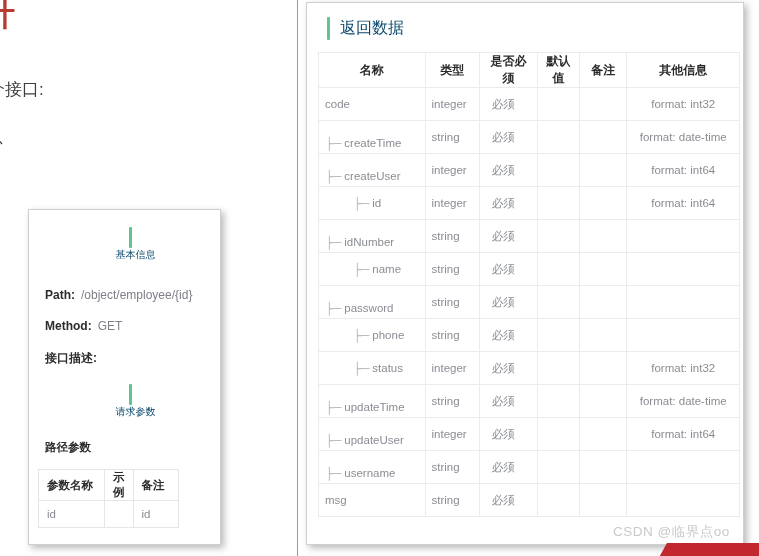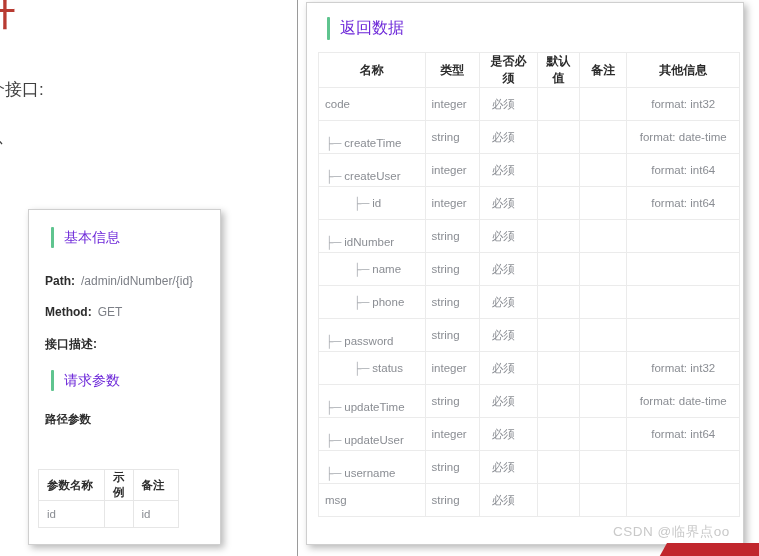--- a/index.html
+++ b/index.html
@@ -57,42 +57,43 @@
     position: absolute;
     background: #ffffff;
     border: 1px solid #cfcfcf;
     box-shadow: 3px 3px 7px rgba(0,0,0,0.28);
     box-sizing: border-box;
   }
   .card-title {
     display: flex;
     align-items: center;
     font-size: 16px;
-    color: #6d28d9;
+    color: #0c4a6e;
     font-weight: 400;
     padding-left: 8px;
   }
   .accent-bar {
     display: inline-block;
     width: 3px;
     border-radius: 1px;
     background: #5fc48f;
     margin-right: 10px;
   }
 
   
   #basic-card {
     left: 28px;
     top: 209px;
     width: 193px;
     height: 336px;
   }
   #basic-card .card-title {
     margin: 17px 0 0 14px;
-    font-size: 14px;
+    font-size: 10px;
+    flex-direction: column;
   }
   #basic-card .card-title .accent-bar { height: 21px; }
 
   .kv-row {
     margin-left: 16px;
     font-size: 12px;
     white-space: nowrap;
   }
   .kv-key {
     font-weight: 700;
@@ -237,21 +238,21 @@
 <div id="page-divider"></div>
 
 <div class="card" id="basic-card">
 
   <div class="card-title">
     <span class="accent-bar"></span>
     <span>基本信息</span>
   </div>
 
   <div class="kv-row" id="row-path">
-    <span class="kv-key">Path:</span><span class="kv-val">/admin/idNumber/{id}</span>
+    <span class="kv-key">Path:</span><span class="kv-val">/object/employee/{id}</span>
   </div>
 
   <div class="kv-row" id="row-method">
     <span class="kv-key">Method:</span><span class="kv-val">GET</span>
   </div>
 
   <div class="kv-row" id="row-desc">
     <span class="kv-key">接口描述:</span><span class="kv-val"></span>
   </div>
 
@@ -341,29 +342,29 @@
       </tr>
       <tr>
         <td class="col-name c1"><span class="tree-indent"></span><span class="tree-branch">├─</span>name</td>
         <td class="col-type c2">string</td>
         <td class="col-req c3">必须</td>
         <td class="c4"></td>
         <td class="c5"></td>
         <td class="col-extra c6"></td>
       </tr>
       <tr>
+        <td class="col-name c1"><span class="tree-indent"></span><span class="tree-branch">├─</span>password</td>
+        <td class="col-type c2">string</td>
+        <td class="col-req c3">必须</td>
+        <td class="c4"></td>
+        <td class="c5"></td>
+        <td class="col-extra c6"></td>
+      </tr>
+      <tr>
         <td class="col-name c1"><span class="tree-indent"></span><span class="tree-branch">├─</span>phone</td>
-        <td class="col-type c2">string</td>
-        <td class="col-req c3">必须</td>
-        <td class="c4"></td>
-        <td class="c5"></td>
-        <td class="col-extra c6"></td>
-      </tr>
-      <tr>
-        <td class="col-name c1"><span class="tree-indent"></span><span class="tree-branch">├─</span>password</td>
         <td class="col-type c2">string</td>
         <td class="col-req c3">必须</td>
         <td class="c4"></td>
         <td class="c5"></td>
         <td class="col-extra c6"></td>
       </tr>
       <tr>
         <td class="col-name c1"><span class="tree-indent"></span><span class="tree-branch">├─</span>status</td>
         <td class="col-type c2">integer</td>
         <td class="col-req c3">必须</td>

